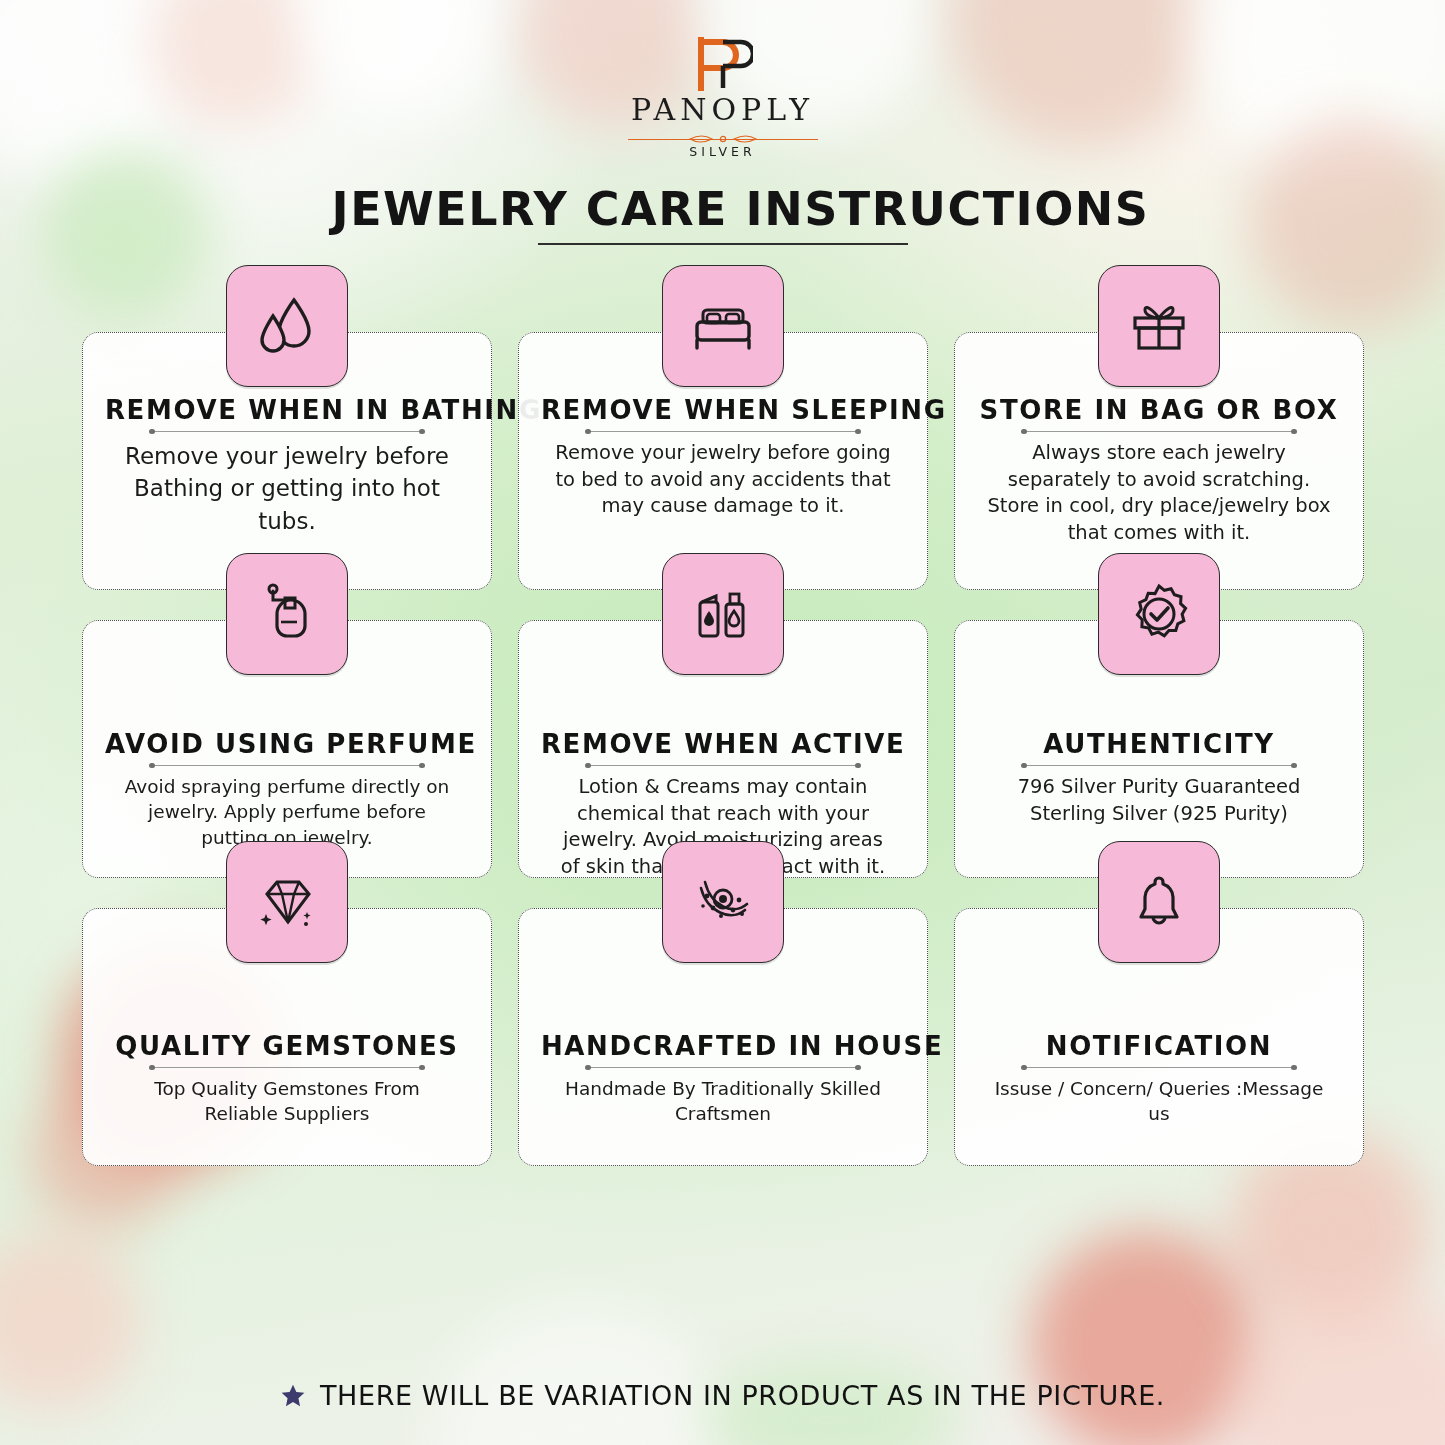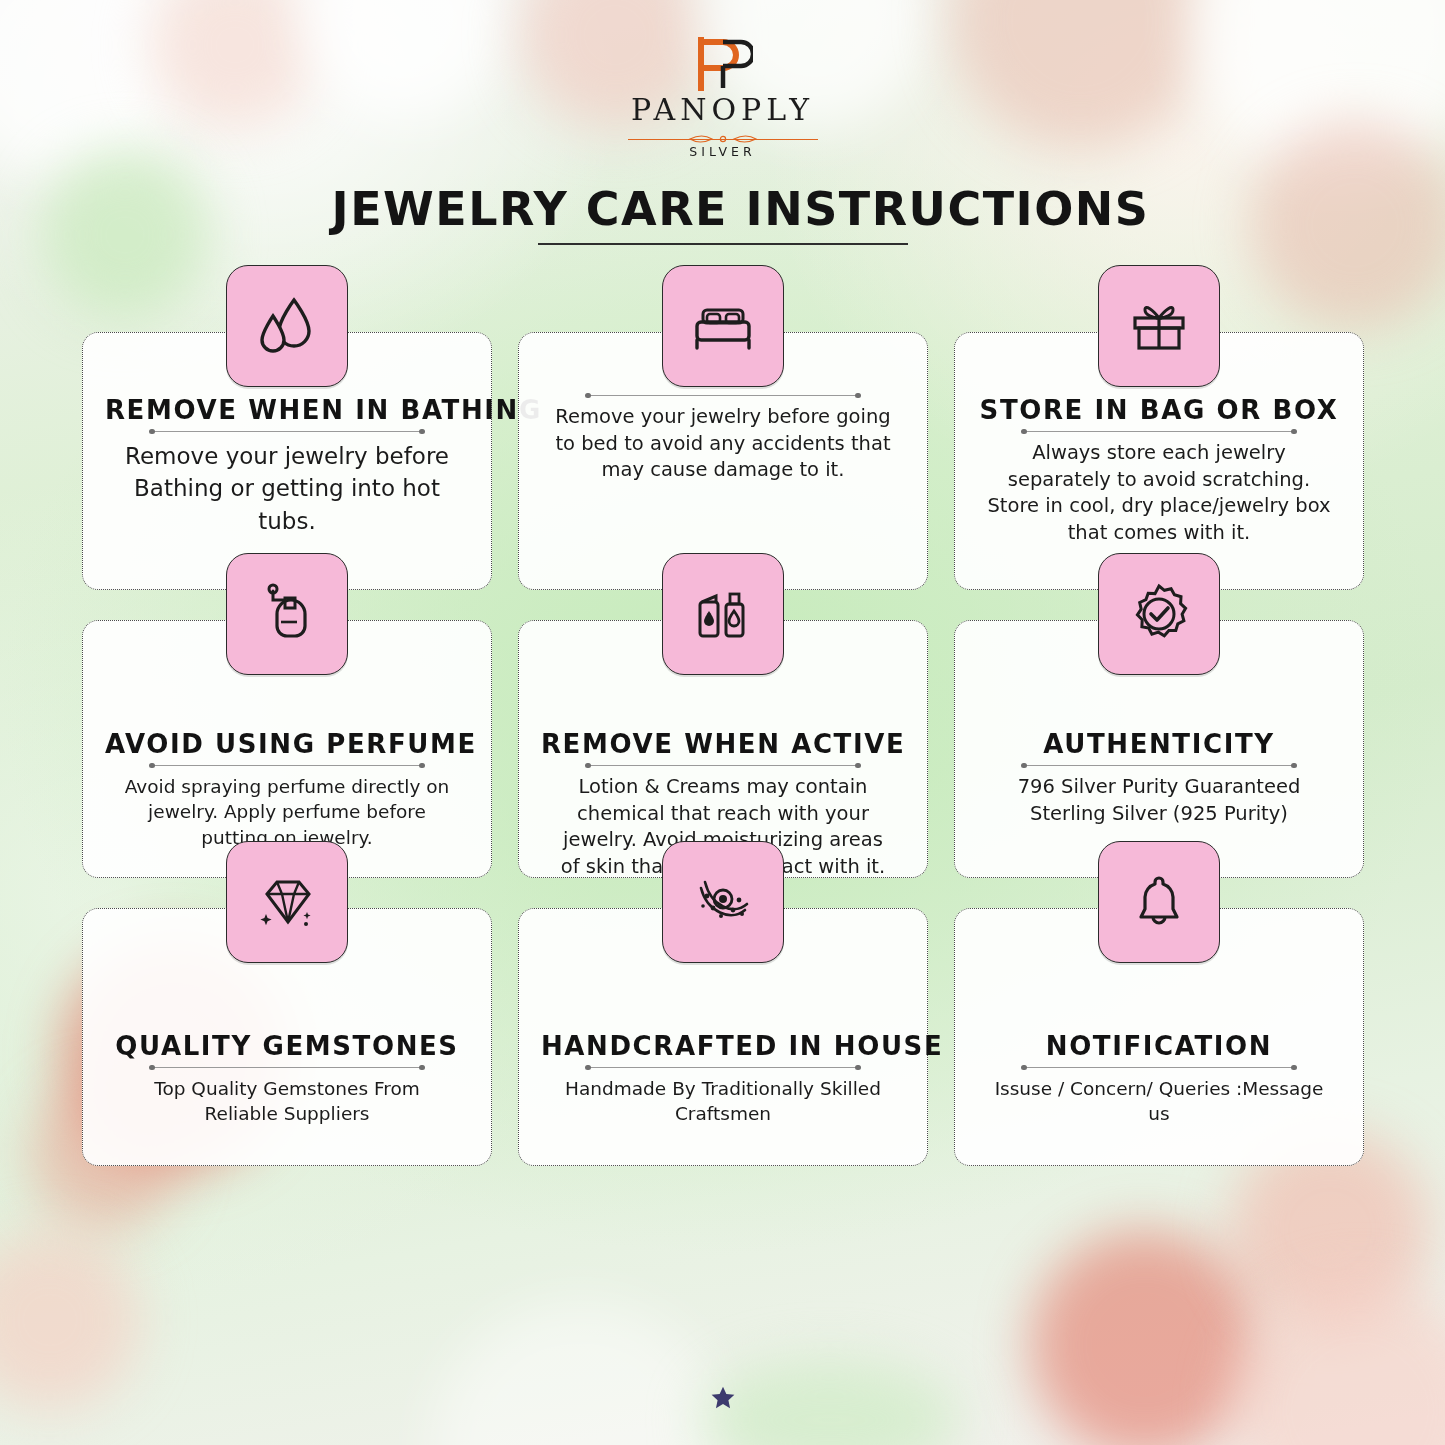--- a/index.html
+++ b/index.html
@@ -272,20 +272,21 @@
     <div class="card">
       <div class="icon-badge">
         <svg viewBox="0 0 72 72">
           <rect x="10" y="32" width="52" height="18" rx="4" fill="none" stroke="#1d1d1d" stroke-width="3.4"></rect>
           <rect x="16" y="20" width="40" height="13" rx="4" fill="none" stroke="#1d1d1d" stroke-width="3"></rect>
           <rect x="20" y="24" width="13" height="9" rx="3" fill="none" stroke="#1d1d1d" stroke-width="2.6"></rect>
           <rect x="39" y="24" width="13" height="9" rx="3" fill="none" stroke="#1d1d1d" stroke-width="2.6"></rect>
           <path d="M10 50 L10 58 M62 50 L62 58" stroke="#1d1d1d" stroke-width="3.4" stroke-linecap="round"></path>
         </svg>
       </div>
+      <div class="card-title">REMOVE WHEN SLEEPING</div>
       <div class="title-sep"></div>
       <p class="card-body">Remove your jewelry before going to bed to avoid any accidents that may cause damage to it.</p>
     </div>
 
     <div class="card">
       <div class="icon-badge">
         <svg viewBox="0 0 72 72">
           <rect x="12" y="28" width="48" height="10" fill="none" stroke="#1d1d1d" stroke-width="3.2"></rect>
           <rect x="16" y="38" width="40" height="20" fill="none" stroke="#1d1d1d" stroke-width="3.2"></rect>
           <path d="M36 28 L36 58" stroke="#1d1d1d" stroke-width="3.2"></path>
@@ -389,15 +390,16 @@
       <div class="title-sep"></div>
       <p class="card-body sm">Issuse / Concern/ Queries :Message us</p>
     </div>
 
   </div>
 
   <div class="footer">
     <svg class="footer-star" viewBox="0 0 24 24">
       <path d="M12 1.5 l3.1 6.8 7.4 0.8 -5.5 5 1.5 7.3 -6.5 -3.8 -6.5 3.8 1.5 -7.3 -5.5 -5 7.4 -0.8 Z" fill="#3d3b6e"></path>
     </svg>
+    <div class="footer-text">THERE WILL BE VARIATION IN PRODUCT AS IN THE PICTURE.</div>
   </div>
 
 </div>
 
 </body></html>

